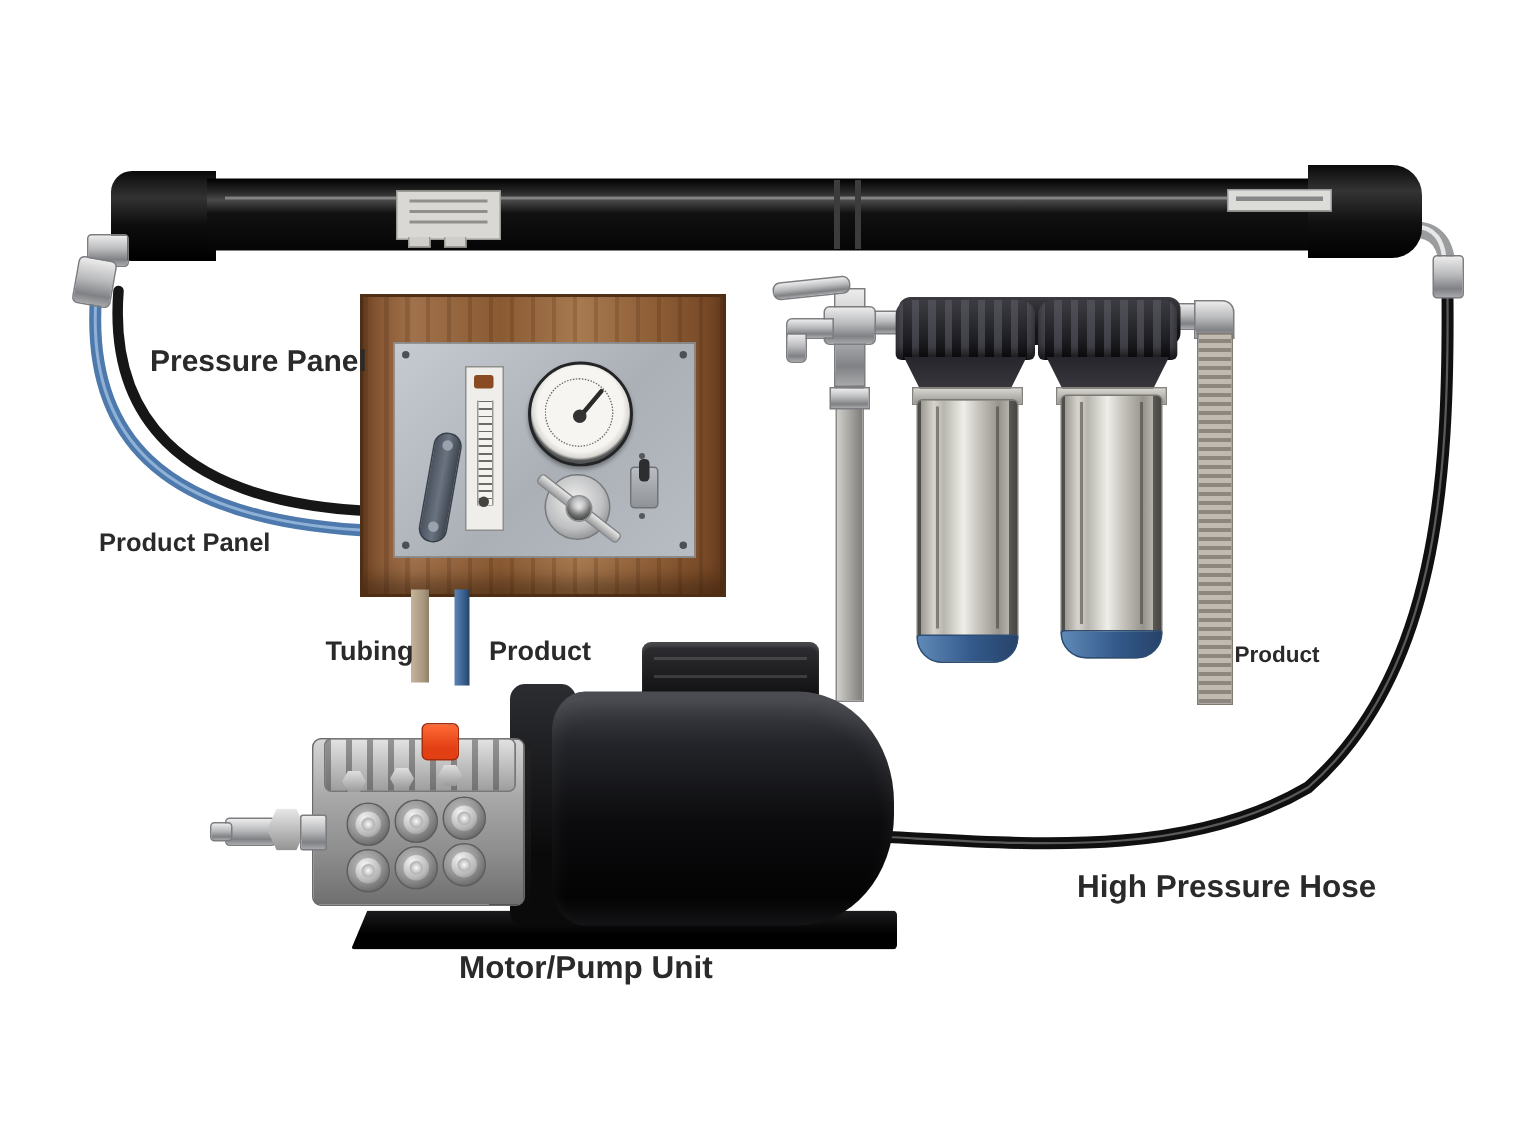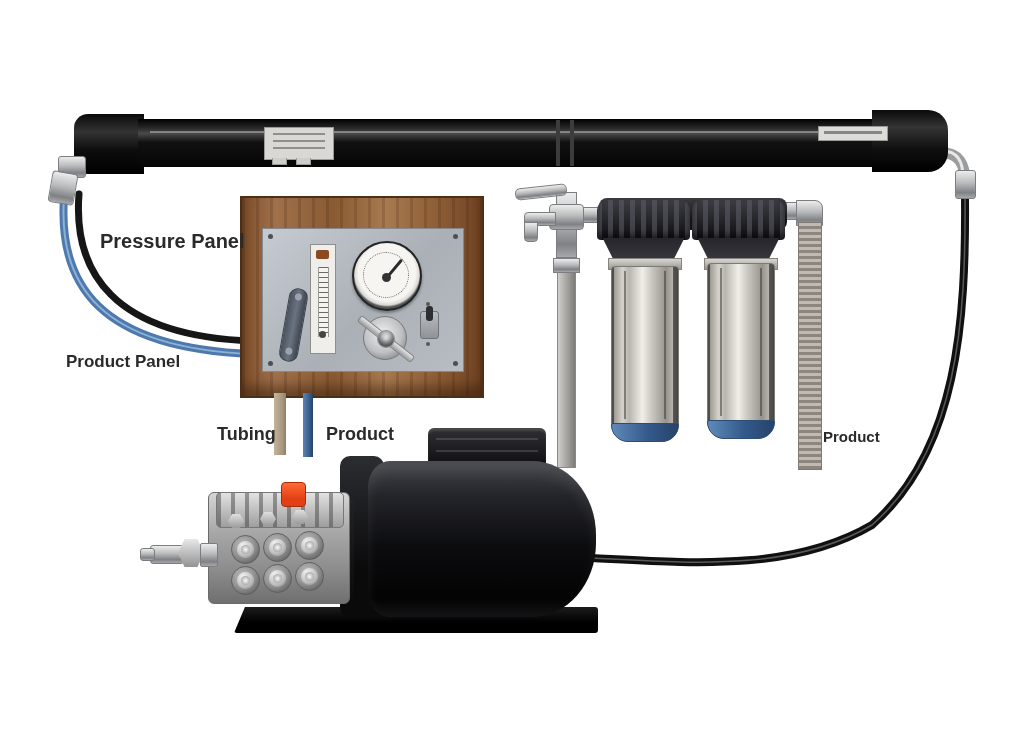--- a/index.html
+++ b/index.html
@@ -336,14 +336,16 @@
   <div class="abs metal inlet-a"></div>
   <div class="abs inlet-hex"></div>
   <div class="abs metal inlet-b"></div>
   <div class="abs metal inlet-tip"></div>
 
   <span class="label" style="left:100px;top:230px;font-size:20px">Pressure Panel</span>
   <span class="label" style="left:66px;top:352px;font-size:17px">Product Panel</span>
   <span class="label" style="left:217px;top:424px;font-size:18px">Tubing</span>
   <span class="label" style="left:326px;top:424px;font-size:18px">Product</span>
   <span class="label" style="left:823px;top:428px;font-size:15px">Product</span>
+  <span class="label" style="left:306px;top:634px;font-size:21px">Motor/Pump Unit</span>
+  <span class="label" style="left:718px;top:580px;font-size:21px">High Pressure Hose</span>
 
 </div>
 
 </body></html>

